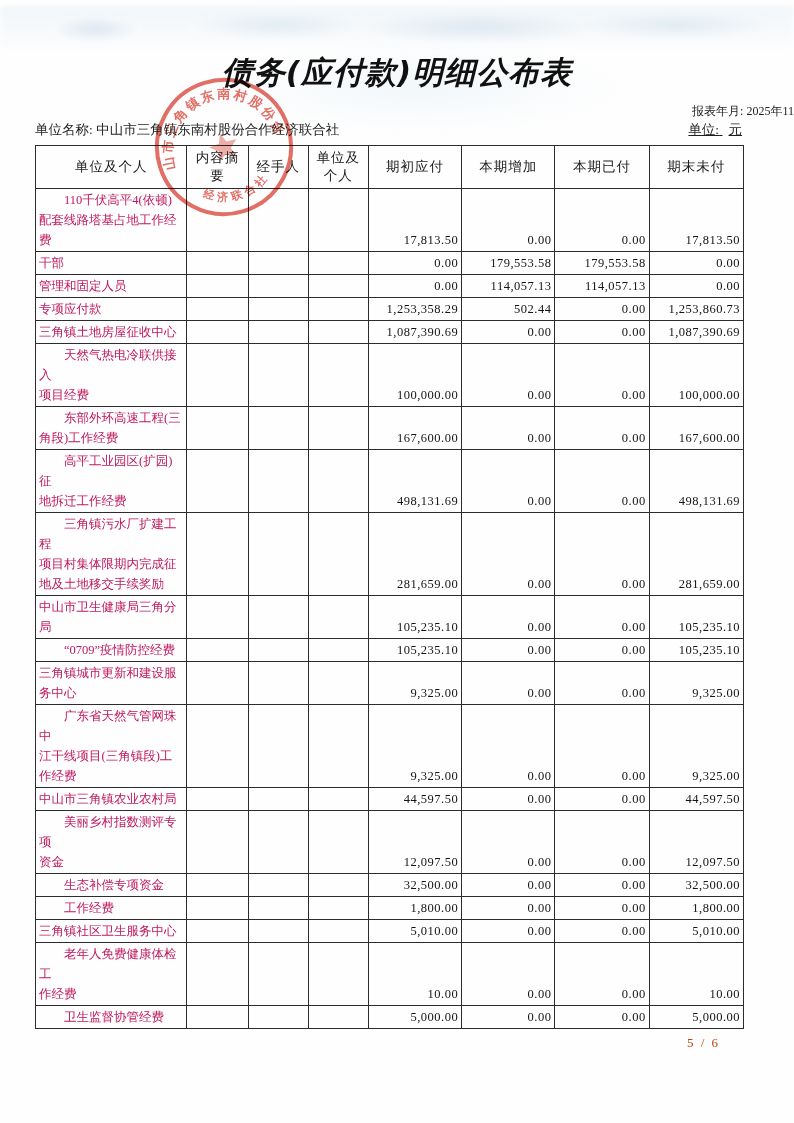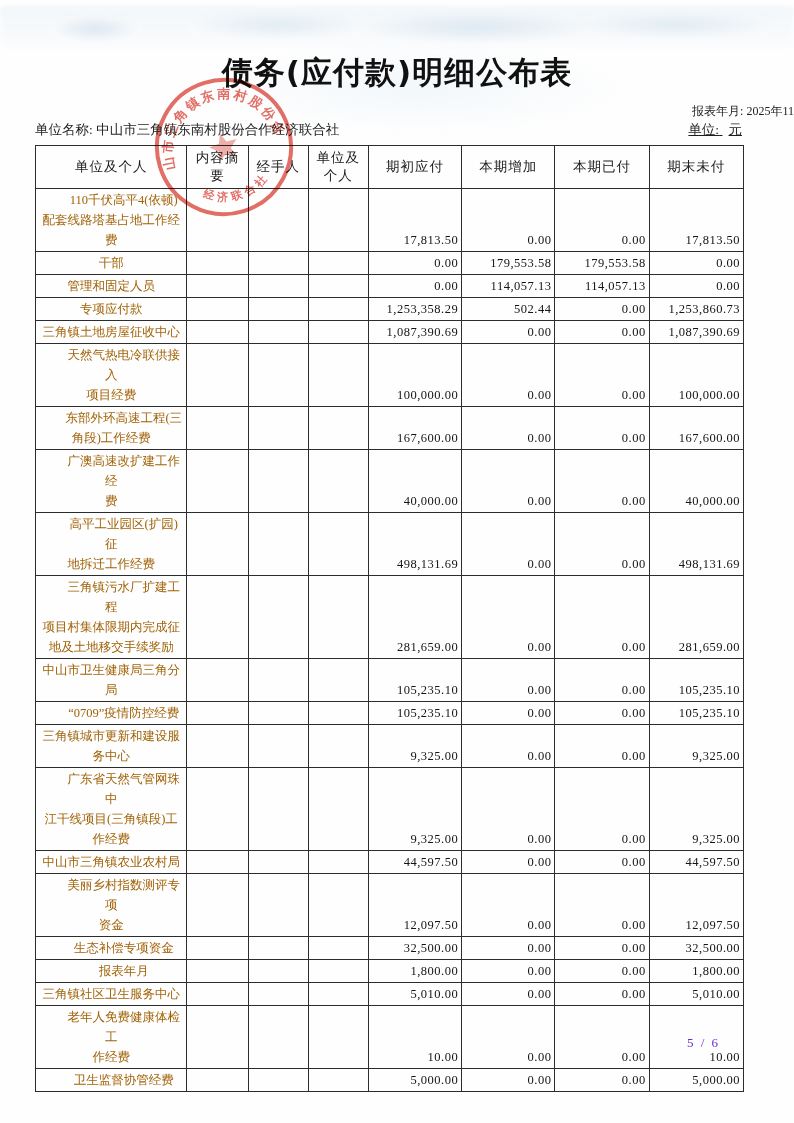--- a/index.html
+++ b/index.html
@@ -21,21 +21,21 @@
   }
   .scan-smudge2{
     position:absolute;left:140px;top:40px;width:560px;height:120px;
     background:radial-gradient(50% 50% at 50% 40%, rgba(228,240,247,.45), rgba(228,240,247,0) 75%);
     filter:blur(3px);
   }
   .doc-title{
     position:absolute;left:0;top:52px;width:100%;
     text-align:center;margin:0;
     font-family:"DejaVu Sans","Liberation Sans",sans-serif;
-    font-size:31px;font-weight:bold;letter-spacing:1px;color:#111;
+    font-size:31px;font-weight:bold;letter-spacing:1px;color:#111;font-style:italic;
   }
   .report-month{
     position:absolute;left:0;top:103px;width:100%;
     text-align:right;font-size:12px;color:#222;margin-left:12px;
   }
   .meta-row{
     position:absolute;left:35px;top:121px;width:709px;height:20px;
     font-size:13.5px;color:#1e1e1e;
   }
   .meta-unit-name{position:absolute;left:0;top:0;}
@@ -51,33 +51,33 @@
     border:1px solid #2c2c2c;
     font-weight:normal;
     overflow:hidden;
   }
   .debt th{
     font-size:13.5px;color:#1a1a1a;text-align:center;
     padding:3px 2px;height:18px;letter-spacing:1px;
   }
   .debt td{padding:1px 3px;}
   td.c-name{
-    font-size:12.5px;line-height:20px;text-align:center;vertical-align:top;
-    white-space:pre-line;color:#a16207;
+    font-size:12.5px;line-height:20px;text-align:left;vertical-align:top;
+    white-space:pre-line;color:#be185d;
   }
   td.c-name.indent{text-indent:2em;}
   td.c-blank{}
   td.c-num{
     font-size:12.5px;line-height:20px;text-align:right;vertical-align:bottom;
     letter-spacing:.5px;color:#141414;
     font-family:"Liberation Serif","DejaVu Serif",serif;
   }
   .page-number{
     position:absolute;top:1035px;right:74px;
-    font-size:13px;letter-spacing:2px;color:#6d28d9;
+    font-size:13px;letter-spacing:2px;color:#c2410c;
   }
   .stamp{
     position:absolute;left:150px;top:73px;width:148px;height:148px;
     transform:rotate(-17deg);
     opacity:.82;mix-blend-mode:multiply;
     pointer-events:none;
   }
   .stamp text{
     font-family:"DejaVu Sans","Liberation Sans",sans-serif;
     font-weight:bold;fill:#dd4f44;
@@ -196,31 +196,20 @@
 角段)工作经费</td>
         <td class="c-blank"></td>
         <td class="c-blank"></td>
         <td class="c-blank"></td>
         <td class="c-num">167,600.00</td>
         <td class="c-num">0.00</td>
         <td class="c-num">0.00</td>
         <td class="c-num">167,600.00</td>
       </tr>
       <tr>
-        <td class="c-name indent">广澳高速改扩建工作经
-费</td>
-        <td class="c-blank"></td>
-        <td class="c-blank"></td>
-        <td class="c-blank"></td>
-        <td class="c-num">40,000.00</td>
-        <td class="c-num">0.00</td>
-        <td class="c-num">0.00</td>
-        <td class="c-num">40,000.00</td>
-      </tr>
-      <tr>
         <td class="c-name indent">高平工业园区(扩园)征
 地拆迁工作经费</td>
         <td class="c-blank"></td>
         <td class="c-blank"></td>
         <td class="c-blank"></td>
         <td class="c-num">498,131.69</td>
         <td class="c-num">0.00</td>
         <td class="c-num">0.00</td>
         <td class="c-num">498,131.69</td>
       </tr>
@@ -305,21 +294,21 @@
         <td class="c-name indent">生态补偿专项资金</td>
         <td class="c-blank"></td>
         <td class="c-blank"></td>
         <td class="c-blank"></td>
         <td class="c-num">32,500.00</td>
         <td class="c-num">0.00</td>
         <td class="c-num">0.00</td>
         <td class="c-num">32,500.00</td>
       </tr>
       <tr>
-        <td class="c-name indent">报表年月</td>
+        <td class="c-name indent">工作经费</td>
         <td class="c-blank"></td>
         <td class="c-blank"></td>
         <td class="c-blank"></td>
         <td class="c-num">1,800.00</td>
         <td class="c-num">0.00</td>
         <td class="c-num">0.00</td>
         <td class="c-num">1,800.00</td>
       </tr>
       <tr>
         <td class="c-name">三角镇社区卫生服务中心</td>

